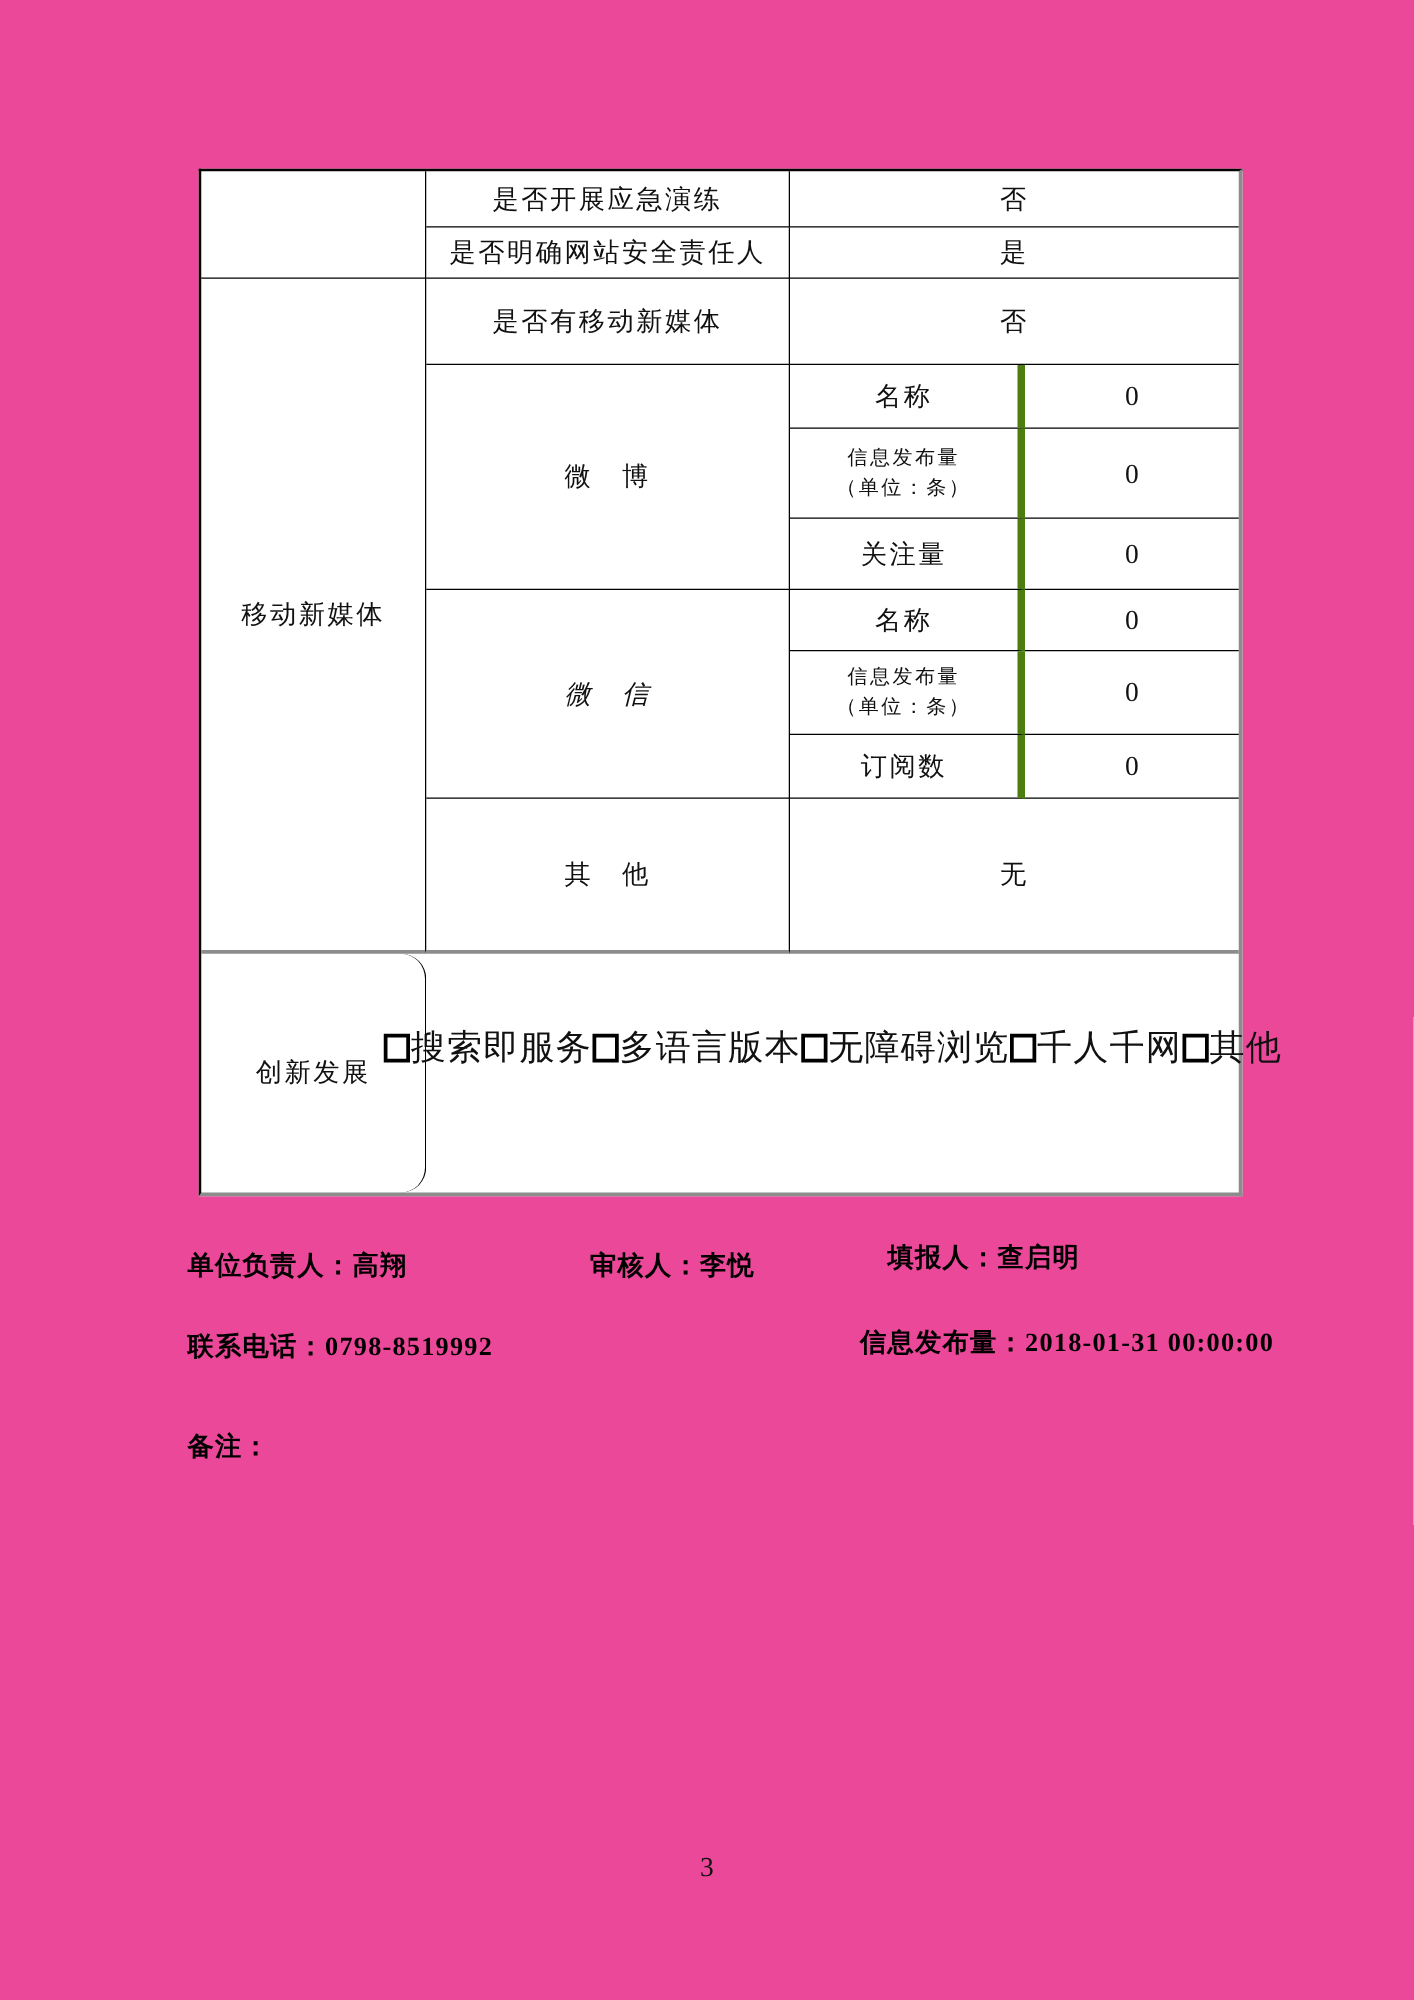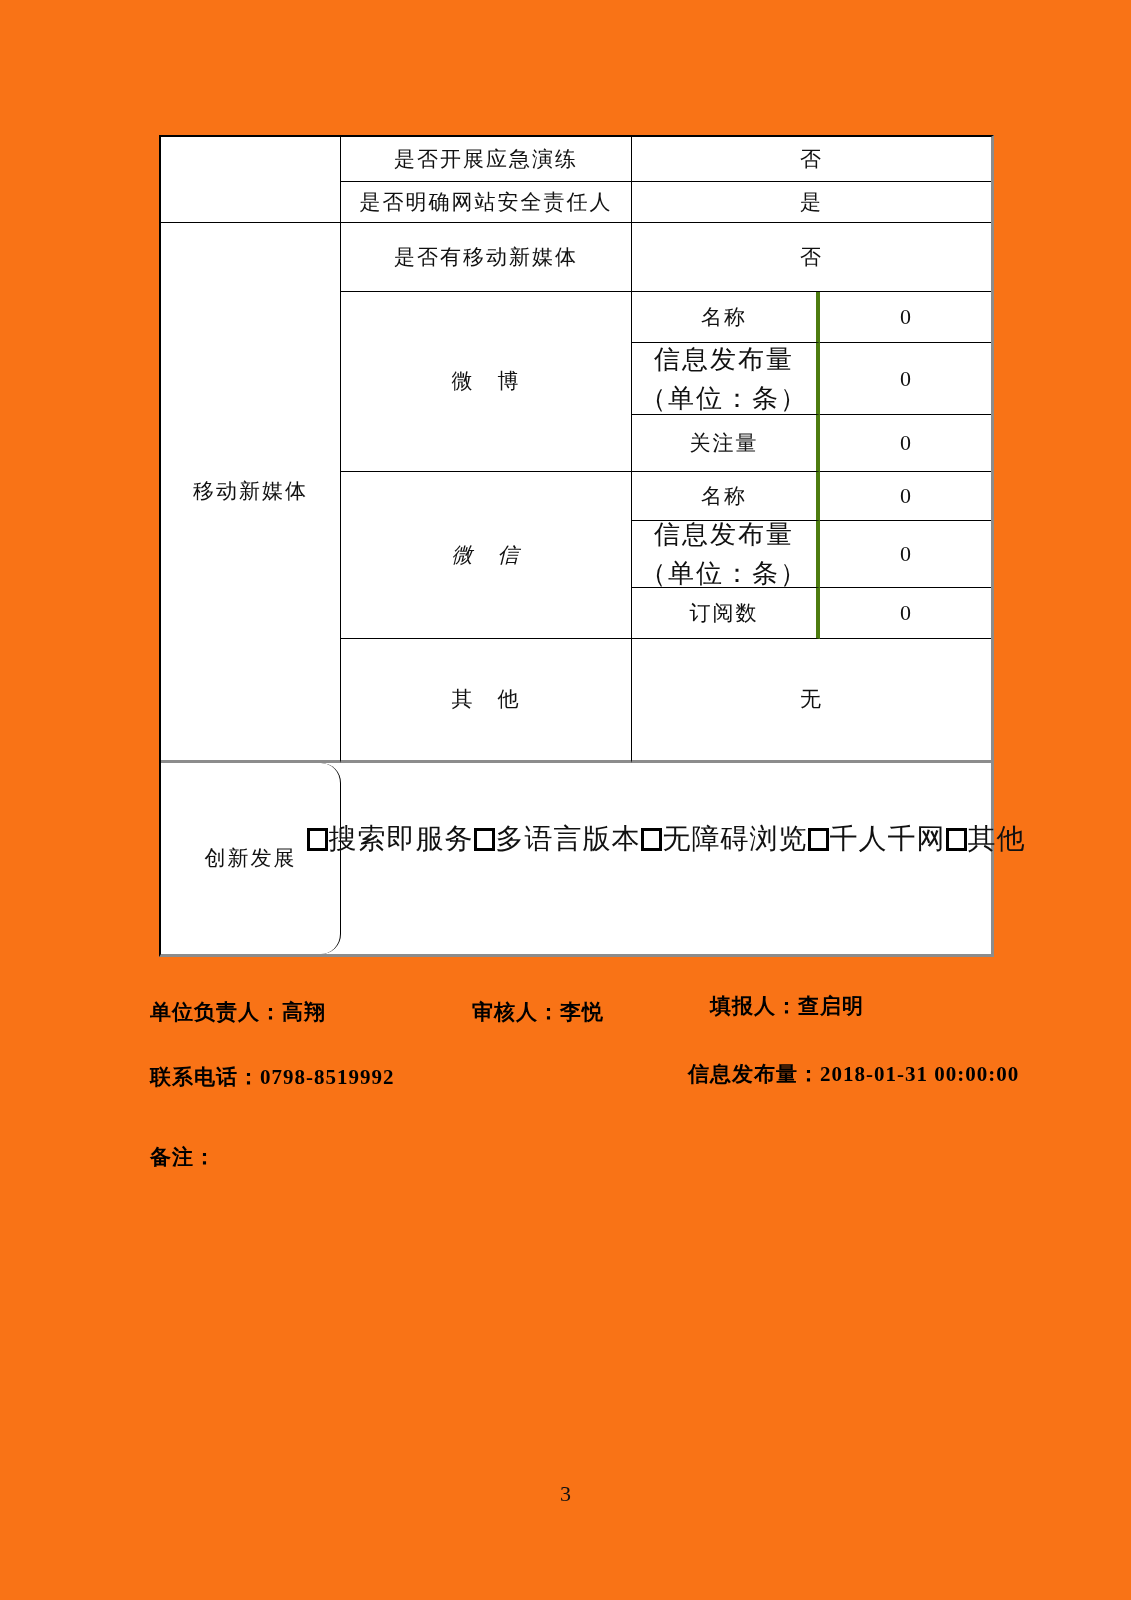--- a/index.html
+++ b/index.html
@@ -9,21 +9,21 @@
     width: 1131px;
     height: 1600px;
     font-family: "Liberation Serif", serif;
     color: #111;
     position: relative;
   }
   .sheet {
     position: absolute;
     left: 0; top: 0;
     width: 1131px; height: 1600px;
-    background: #f97316;
+    background: #ec4899;
   }
 
   
   .report-table {
     position: absolute;
     left: 159px;
     top: 135px;
     display: grid;
     grid-template-columns: 180px 291px 188px 171px;
     grid-template-rows: 45px 41px 69px 51px 72px 57px 49px 67px 51px 124px 191px;
@@ -41,22 +41,22 @@
     justify-content: center;
     text-align: center;
     font-size: 21px;
     letter-spacing: 2px;
     box-sizing: border-box;
     line-height: 1.35;
   }
   .cell.no-r { border-right: none; }
   .cell.no-b { border-bottom: none; }
   .cell.gray-b { border-bottom: 3px solid #8c8c8c; }
-  .cell.sub-r { border-right: 4px solid #4d7c0f; }
-  .two-line { flex-direction: column; font-size: 26px; letter-spacing: 2px; line-height: 1.5; }
+  .cell.sub-r { border-right: 6px solid #4d7c0f; }
+  .two-line { flex-direction: column; font-size: 16px; letter-spacing: 2px; line-height: 1.5; }
   .num { font-size: 22px; letter-spacing: 0; }
 
   
   .a-empty    { grid-column: 1; grid-row: 1 / 3; }
   .a-l1       { grid-column: 2; grid-row: 1; }
   .a-v1       { grid-column: 3 / 5; grid-row: 1; }
   .a-l2       { grid-column: 2; grid-row: 2; }
   .a-v2       { grid-column: 3 / 5; grid-row: 2; }
   .a-cat      { grid-column: 1; grid-row: 3 / 11; }
   .a-l3       { grid-column: 2; grid-row: 3; }

